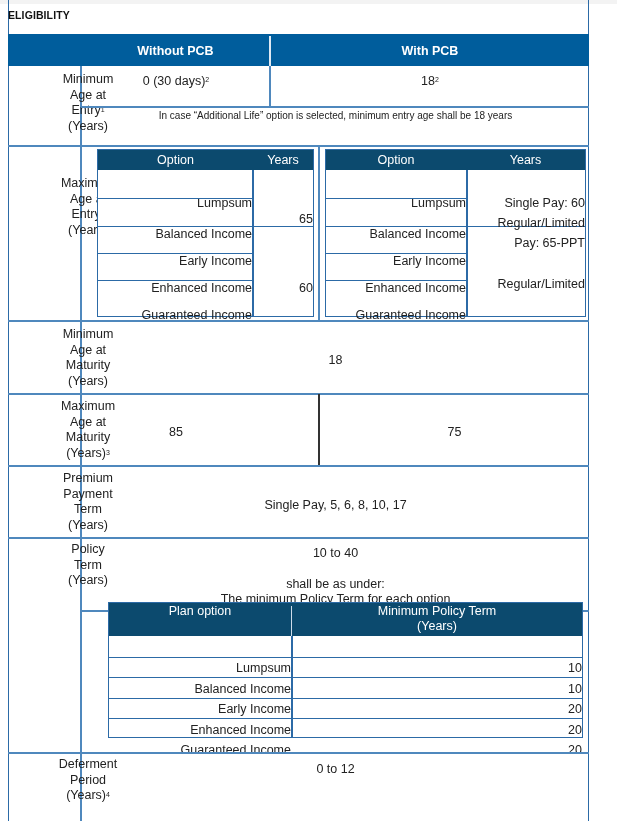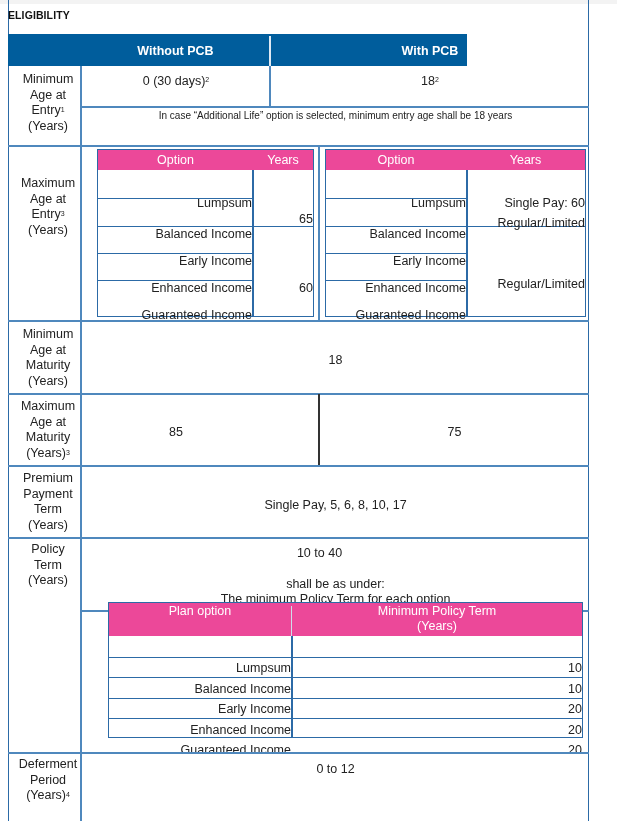--- a/index.html
+++ b/index.html
@@ -2,32 +2,32 @@
 <html><head>
 <meta charset="utf-8">
 <style>
   html, body { margin:0; padding:0; background:#ffffff; }
   body { width:617px; height:821px; position:relative; overflow:hidden;
          font-family:"Liberation Sans", "DejaVu Sans", sans-serif; color:#222; font-size:12.5px; }
   .topbar { position:absolute; left:0; top:0; width:617px; height:4px; background:#f3f3f3; }
   .frame { position:absolute; left:8px; top:0; width:581px; height:821px;
            border-left:1.5px solid #2c6aa6; border-right:1.5px solid #2c6aa6; box-sizing:border-box; }
   .title { position:absolute; left:8px; top:9px; font-size:10.5px; font-weight:bold; color:#111; letter-spacing:0.1px; }
-  .hdr { position:absolute; left:8px; top:34px; width:459px; height:32px; background:#005d9c; }
+  .hdr { position:absolute; left:8px; top:34px; width:581px; height:32px; background:#005d9c; }
   .hdr-cell { position:absolute; top:0; height:32px; line-height:34px; text-align:center; color:#fff;
               font-weight:bold; font-size:12.5px; }
   .vline { position:absolute; background:#4f88bd; width:1.5px; }
   .hline { position:absolute; background:#4f88bd; height:1.5px; }
   .cell { position:absolute; text-align:center; line-height:16px; }
-  .label { position:absolute; left:8px; width:80px; text-align:center; font-size:12.5px; line-height:15.5px; }
+  .label { position:absolute; left:8px; width:80px; text-align:center; font-size:12.5px; line-height:15.5px;padding-left:40px; }
   sup { font-size:7px; vertical-align:top; position:relative; top:-1px; }
 
   
   .ntab { position:absolute; border:1.5px solid #2c6aa6; box-sizing:border-box; background:#fff; }
-  .nhead { position:absolute; left:0; top:0; right:0; background:#ec4899; color:#fff; }
+  .nhead { position:absolute; left:0; top:0; right:0; background:#0c4a6e; color:#fff; }
   .nh { position:absolute; top:0; text-align:center; font-size:12.5px; }
   .nline { position:absolute; background:#2c6aa6; }
   .ncell { position:absolute; text-align:right; font-size:12.5px;margin-top:22px; }
 </style>
 </head>
 <body>
 
 <div class="topbar"></div>
 <div class="frame"></div>
 
@@ -98,20 +98,21 @@
   <div class="ncell" style="left:0;top:55px;width:140px;">Balanced Income</div>
   <div class="nline" style="left:0;top:76px;width:259px;height:1px;"></div>
   <div class="ncell" style="left:0;top:82px;width:140px;">Early Income</div>
   <div class="nline" style="left:0;top:103px;width:140px;height:1px;"></div>
   <div class="ncell" style="left:0;top:109px;width:140px;">Enhanced Income</div>
   <div class="nline" style="left:0;top:130px;width:140px;height:1px;"></div>
   <div class="ncell" style="left:0;top:136px;width:140px;">Guaranteed Income</div>
   <div class="ncell" style="left:141px;top:21px;width:118px;line-height:20px;">
     <div>Single Pay: 60</div>
     <div>Regular/Limited</div>
+    <div>Pay: 65-PPT</div>
   </div>
   <div class="ncell" style="left:141px;top:102px;width:118px;line-height:20px;">
     <div>Regular/Limited</div>
   </div>
 </div>
 <div class="hline" style="left:8px;top:320px;width:581px;"></div>
 
 <div class="label" style="top:327px;">
   <div>Minimum</div>
   <div>Age at</div>
@@ -139,21 +140,21 @@
   <div>(Years)</div>
 </div>
 <div class="cell" style="left:82px;top:497px;width:507px;">Single Pay, 5, 6, 8, 10, 17</div>
 <div class="hline" style="left:8px;top:537px;width:581px;"></div>
 
 <div class="label" style="top:542px;">
   <div>Policy</div>
   <div>Term</div>
   <div>(Years)</div>
 </div>
-<div class="cell" style="left:66px;top:545px;width:507px;">10 to 40</div>
+<div class="cell" style="left:82px;top:545px;width:507px;">10 to 40</div>
 <div class="cell" style="left:82px;top:577px;width:507px;line-height:15px;">
   <div>shall be as under:</div>
   <div>The minimum Policy Term for each option</div>
 </div>
 <div class="hline" style="left:81px;top:610px;width:508px;"></div>
 
 <div class="ntab" style="left:108px;top:602px;width:475px;height:136px;">
   <div class="nhead" style="height:33px;">
     <div class="nh" style="left:0;width:182px;top:1px;line-height:15px;">Plan option</div>
     <div class="nline" style="left:182px;top:3px;width:1px;height:30px;background:#cfdcea;"></div>

